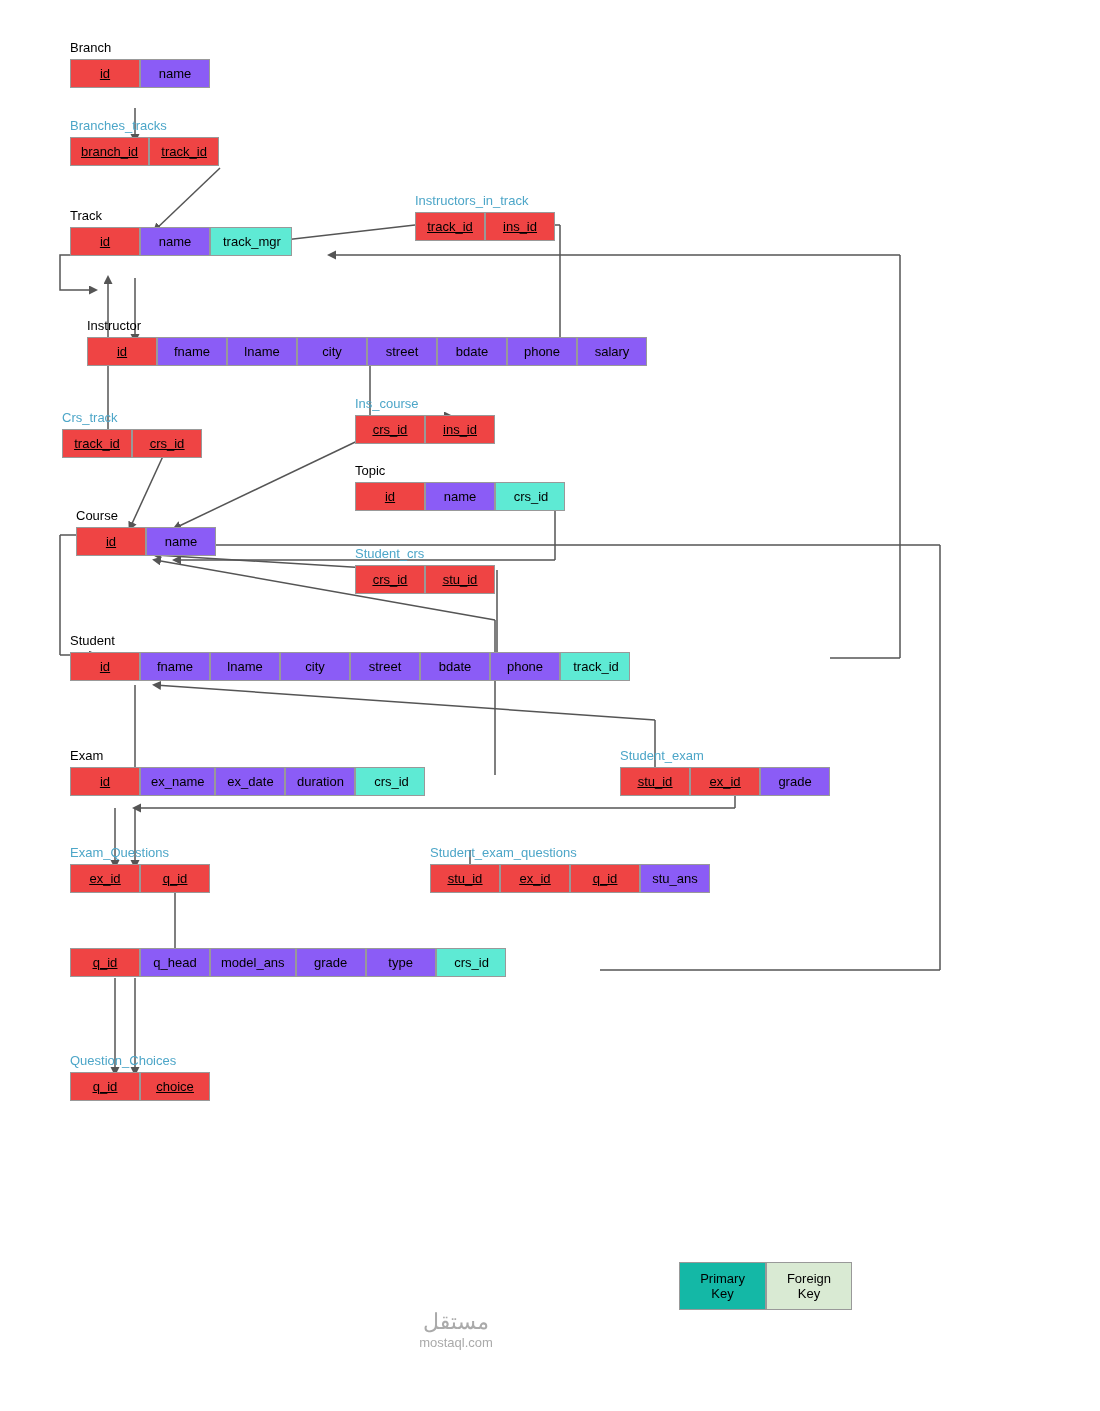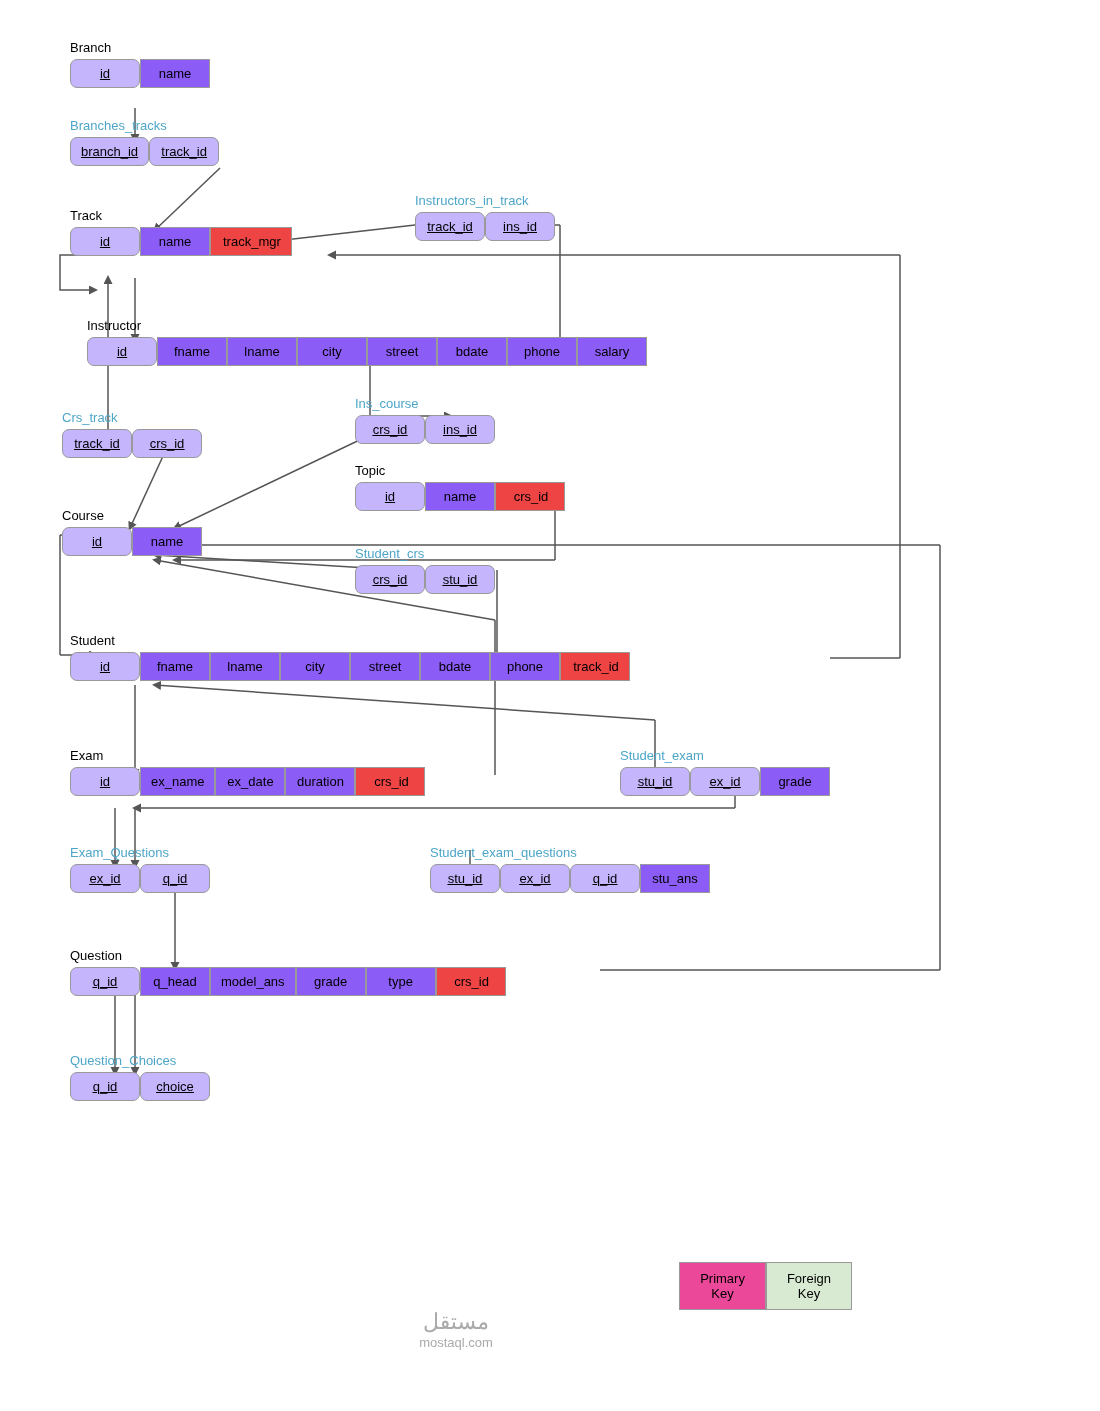--- a/index.html
+++ b/index.html
@@ -38,26 +38,25 @@
       padding: 6px 10px;
       min-width: 70px;
       text-align: center;
       background: #c5d9f1;
       font-size: 13px;
       display: flex;
       align-items: center;
       justify-content: center;
     }
     .cell.pk {
-      background: #c4b5fd;
+      background: #ef4444;
       text-decoration: underline;
-      border-radius: 7px;
     }
     .cell.fk {
-      background: #ef4444;
+      background: #5eead4;
       padding-left: 12px;
     }
     .cell.plain {
       background: #8b5cf6;
       border: 1px solid #999;
     }
     svg.arrows {
       position: absolute;
       top: 0; left: 0;
       width: 1100px;
@@ -71,21 +70,21 @@
       display: flex;
       gap: 0;
     }
     .legend-cell {
       border: 1px solid #999;
       padding: 8px 20px;
       text-align: center;
       font-size: 13px;
     }
     .legend-cell.pk-legend {
-      background: #ec4899;
+      background: #14b8a6;
     }
     .legend-cell.fk-legend {
       background: #d9ead3;
     }
     .footer {
       position: absolute;
       bottom: 20px;
       left: 50%;
       transform: translateX(-50%);
       text-align: center;
@@ -259,21 +258,21 @@
     <div class="table-label">Topic</div>
     <div class="table-row">
       <div class="cell pk">
           <u>id</u>
         </div>
       <div class="cell plain">name</div>
       <div class="cell fk">crs_id</div>
     </div>
   </div>
 
-  <div class="table-group" style="left:62px;top:508px;">
+  <div class="table-group" style="left:76px;top:508px;">
     <div class="table-label">Course</div>
     <div class="table-row">
       <div class="cell pk">
           <u>id</u>
         </div>
       <div class="cell plain">name</div>
     </div>
   </div>
 
   <div class="table-group" style="left:355px;top:546px;">
@@ -352,21 +351,20 @@
           <u>ex_id</u>
         </div>
       <div class="cell pk">
           <u>q_id</u>
         </div>
       <div class="cell plain">stu_ans</div>
     </div>
   </div>
 
   <div class="table-group" style="left:70px;top:948px;">
-    <div class="table-label">Question</div>
     <div class="table-row">
       <div class="cell pk">
           <u>q_id</u>
         </div>
       <div class="cell plain">q_head</div>
       <div class="cell plain">model_ans</div>
       <div class="cell plain">grade</div>
       <div class="cell plain">type</div>
       <div class="cell fk">crs_id</div>
     </div>

